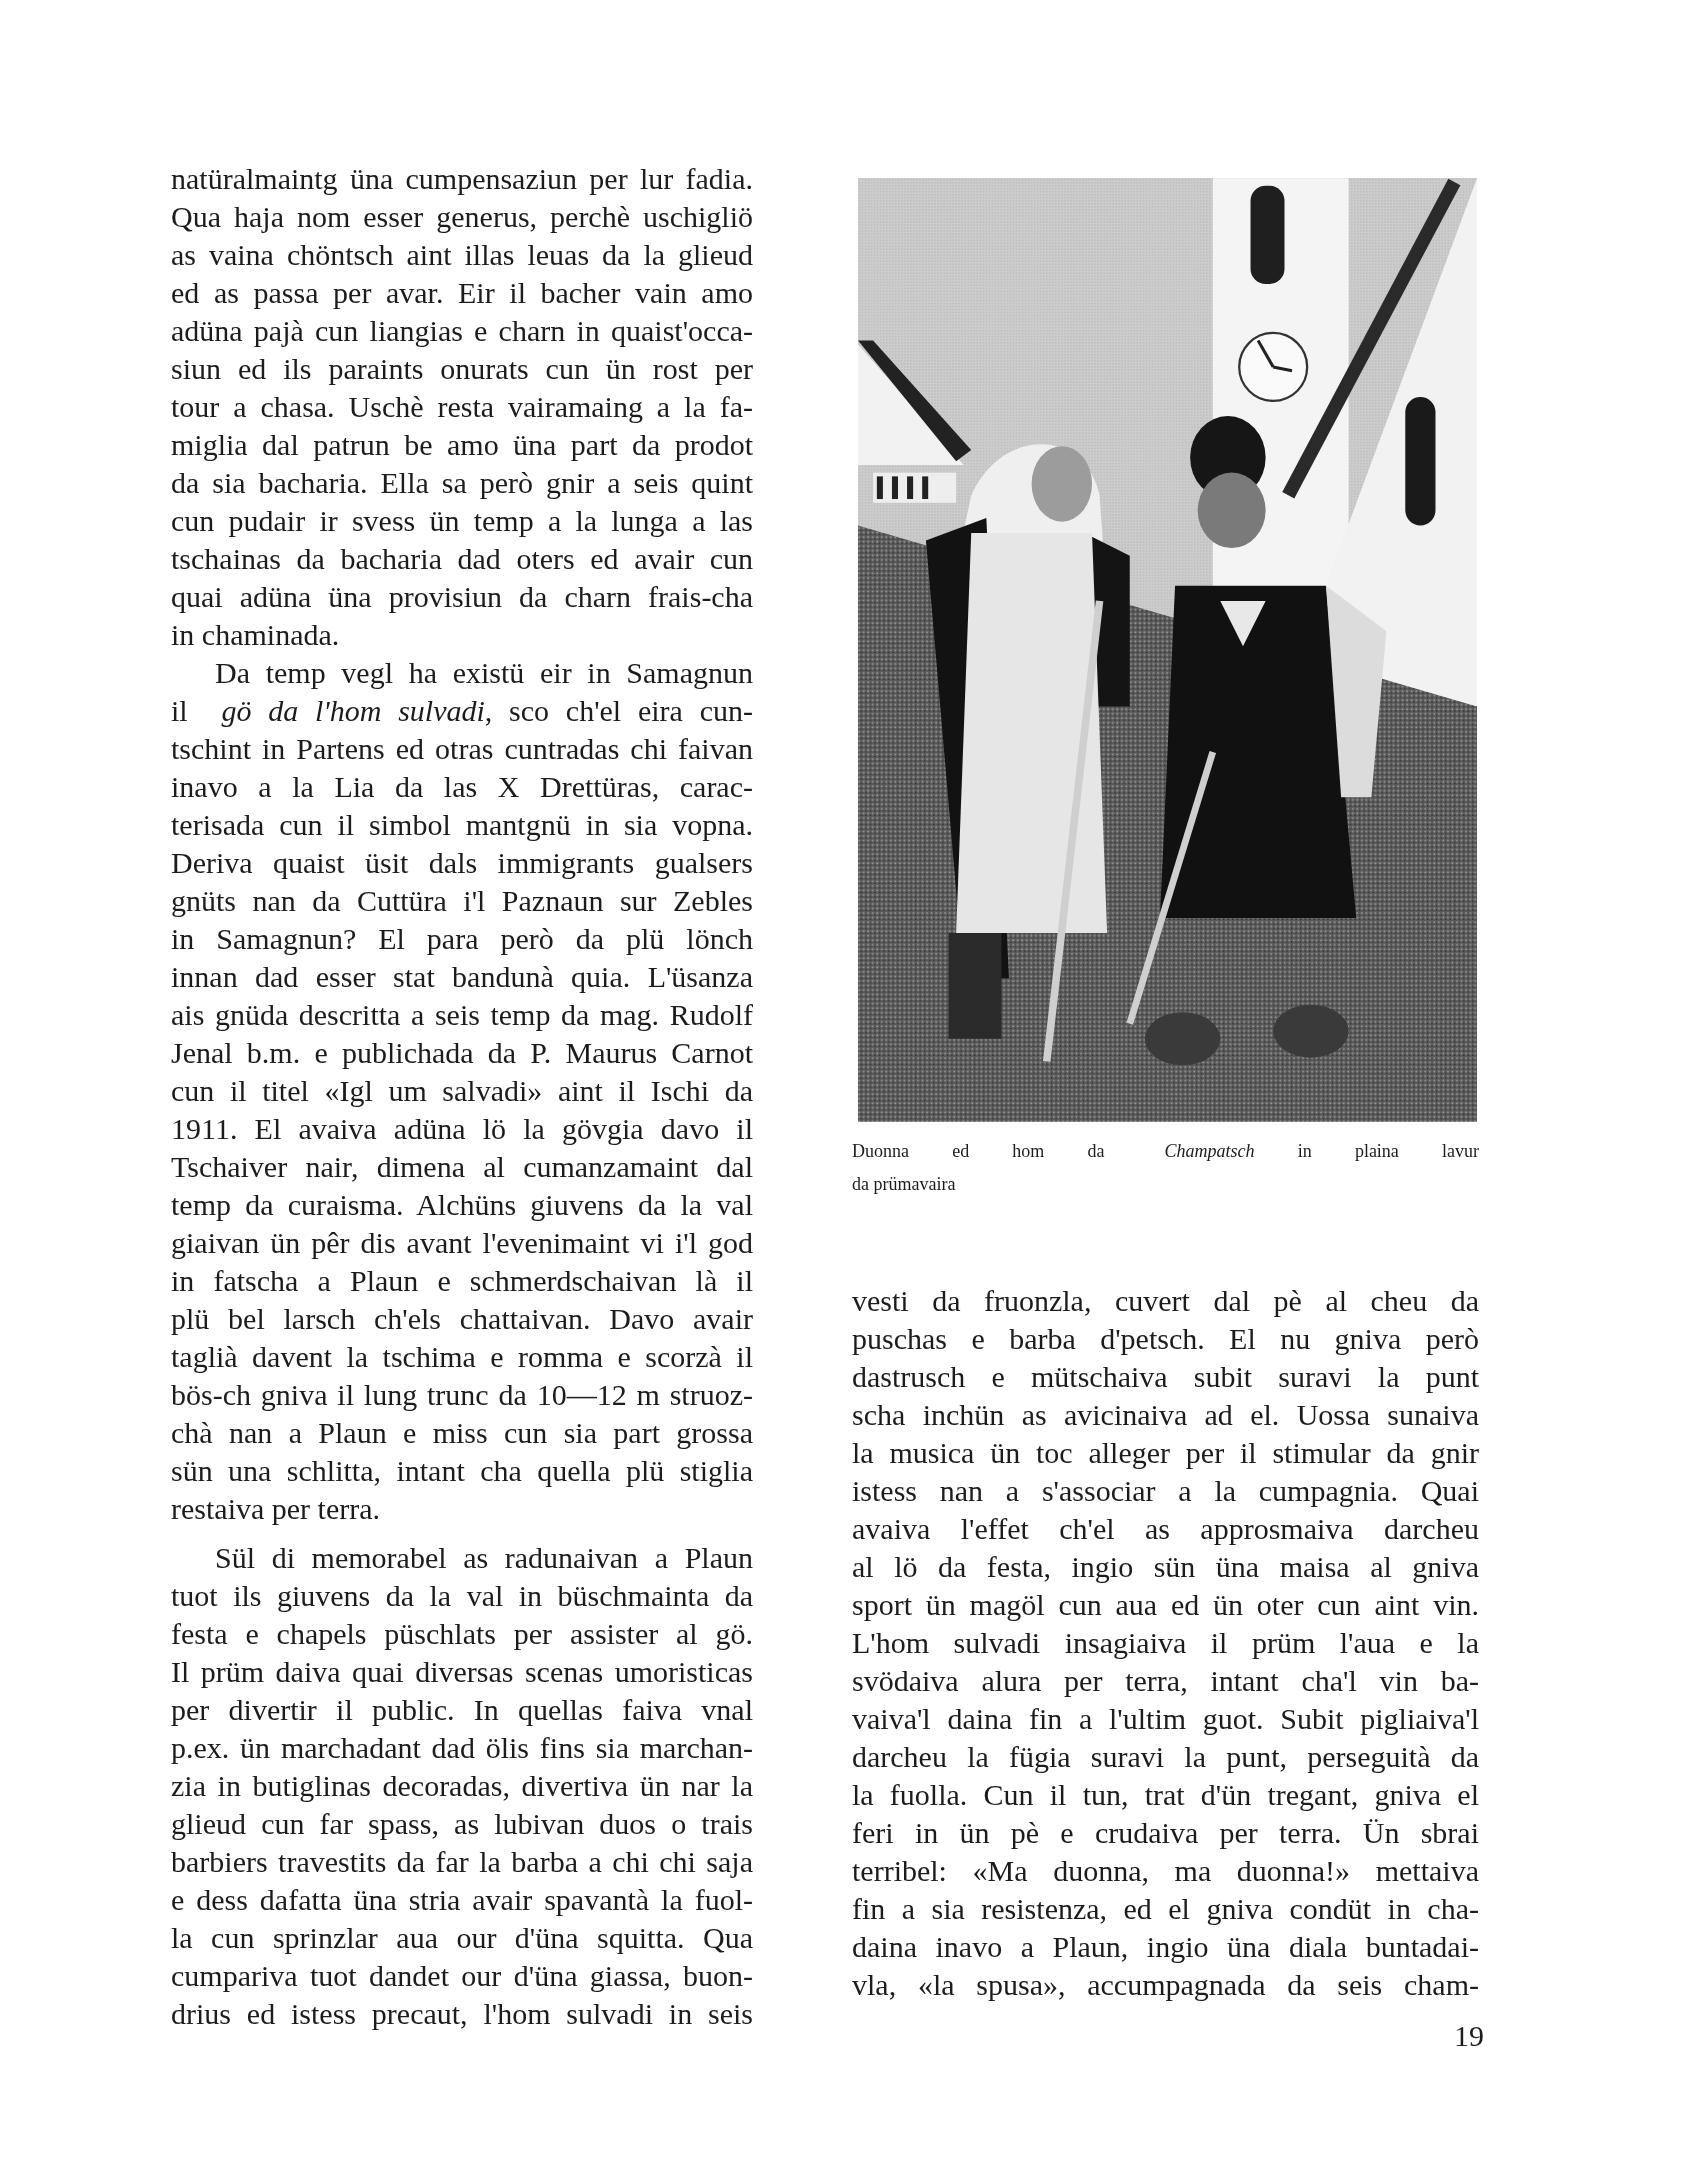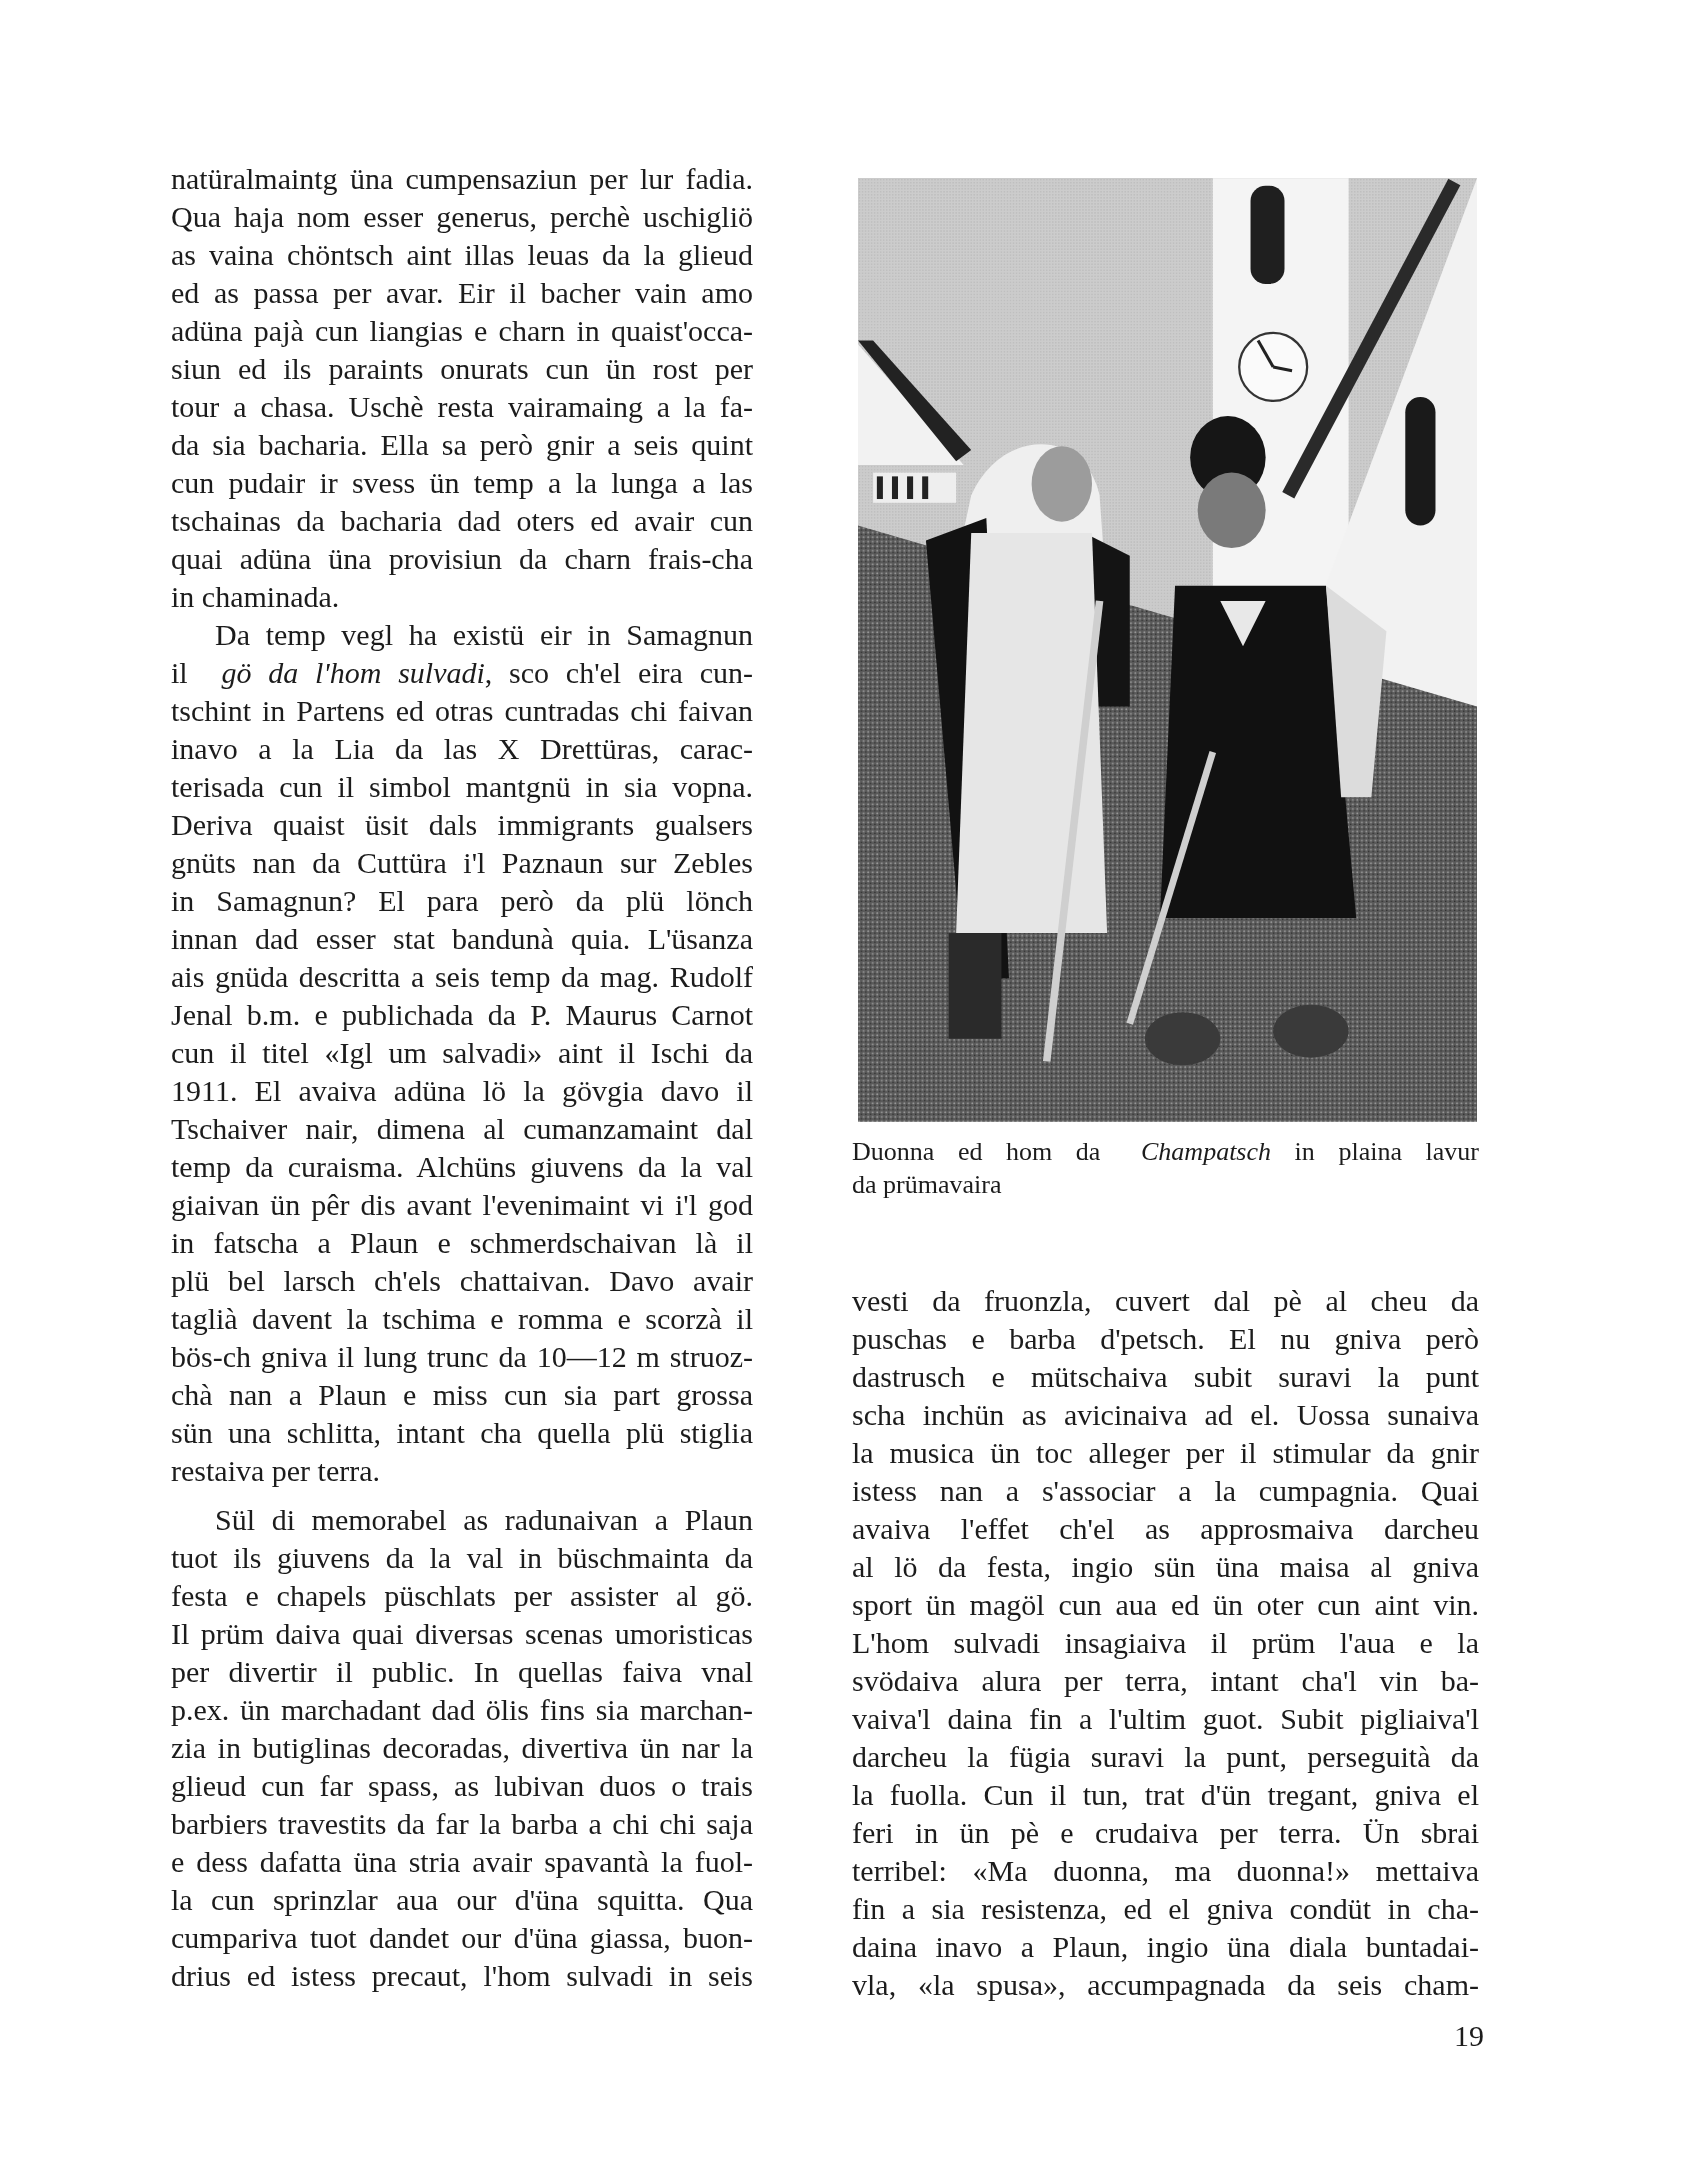--- a/index.html
+++ b/index.html
@@ -23,39 +23,40 @@
   .line.last { text-align-last: left; }
   .indent { padding-left: 44px; }
   .gap { height: 10.6px; }
   .it { font-style: italic; margin-left: 17px; }
   .photo {
     position: absolute; left: 858px; top: 178px; width: 619px; height: 944px;
     background: #c9c9c9; overflow: hidden;
   }
   .caption {
     position: absolute; left: 852px; top: 1135px; width: 627px;
-    font-size: 26px; line-height: 33px;
+    font-size: 18px; line-height: 33px;
   }
   .caption .line { height: 33px; }
   .page-number {
     position: absolute; left: 1454px; top: 2019px; font-size: 30px; line-height: 33px;
   }
 </style>
 </head>
 <body>
 
 <div class="col col-left">
   <div>
     <span class="line">natüralmaintg üna cumpensaziun per lur fadia.</span>
     <span class="line">Qua haja nom esser generus, perchè uschigliö</span>
     <span class="line">as vaina chöntsch aint illas leuas da la glieud</span>
     <span class="line">ed as passa per avar. Eir il bacher vain amo</span>
     <span class="line">adüna pajà cun liangias e charn in quaist'occa-</span>
     <span class="line">siun ed ils paraints onurats cun ün rost per</span>
     <span class="line">tour a chasa. Uschè resta vairamaing a la fa-</span>
+    <span class="line">miglia dal patrun be amo üna part da prodot</span>
     <span class="line">da sia bacharia. Ella sa però gnir a seis quint</span>
     <span class="line">cun pudair ir svess ün temp a la lunga a las</span>
     <span class="line">tschainas da bacharia dad oters ed avair cun</span>
     <span class="line">quai adüna üna provisiun da charn frais-cha</span>
     <span class="line last">in chaminada.</span>
   </div>
   <div>
     <span class="line indent">Da temp vegl ha existü eir in Samagnun</span>
     <span class="line"><span>il </span><span class="it">gö da l'hom sulvadi</span><span>, sco ch'el eira cun-</span></span>
     <span class="line">tschint in Partens ed otras cuntradas chi faivan</span>

